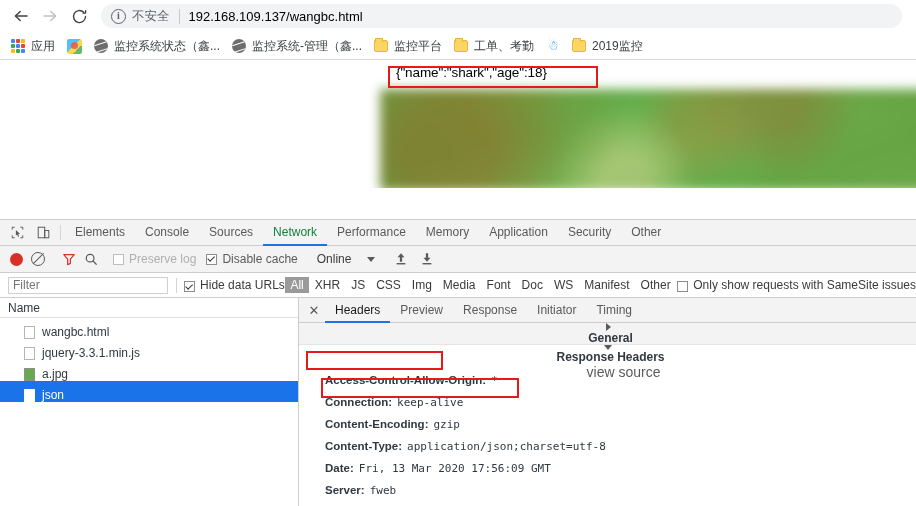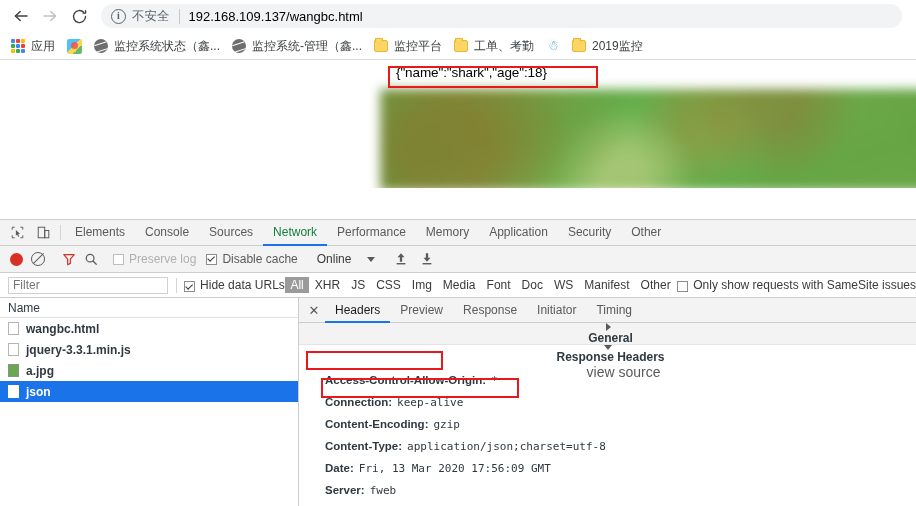--- a/index.html
+++ b/index.html
@@ -355,26 +355,25 @@
     display: flex; align-items: center;
     padding-left: 8px;
     font-size: 12px;
     color: #303942;
     border-bottom: 1px solid #e0e0e0;
     background: #fff;
   }
   .req-list { flex: 1 1 auto; overflow: hidden; }
   .req-row {
     height: 21px;
-    display: flex; align-items: center;
-    padding-left: 8px;
+    display: flex; align-items: flex-end;
+    padding-left: 24px;
     font-size: 12px;
     color: #303942;
     white-space: nowrap;
-    font-weight: bold;
   }
   .req-row.selected { background: #1a73e8; color: #fff; }
   .rico {
     width: 11px; height: 13px;
     border: 1px solid #b5b5b5;
     background: #fff;
     margin-right: 7px;
     flex: 0 0 auto;
   }
   .rico.img {

